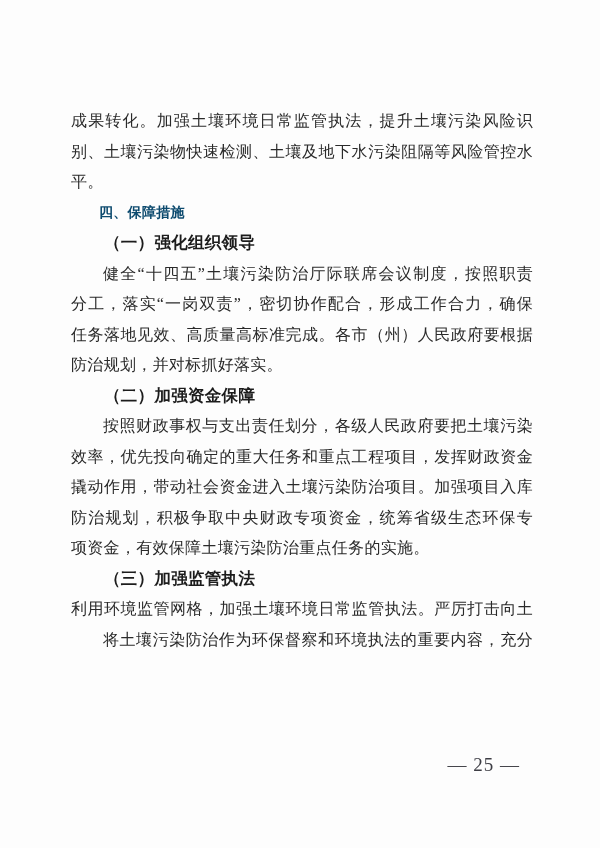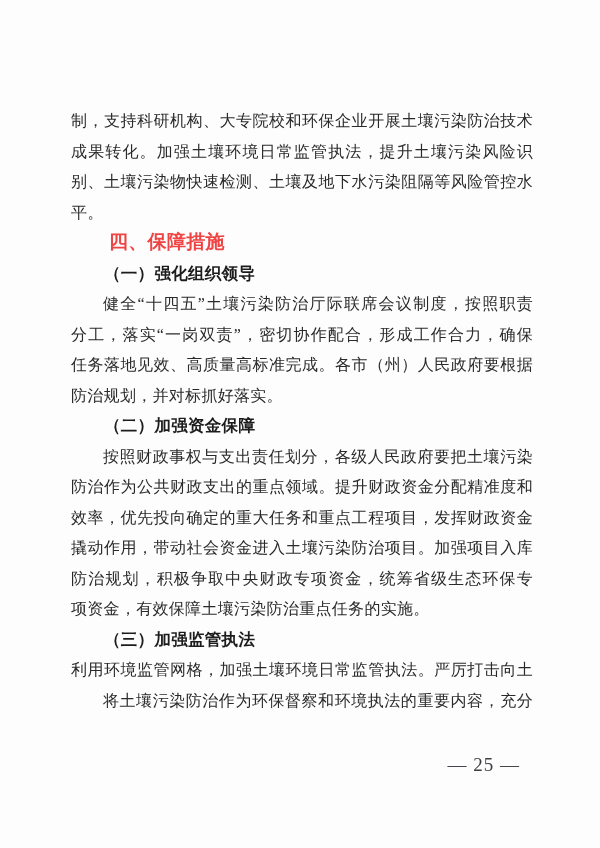--- a/index.html
+++ b/index.html
@@ -35,22 +35,22 @@
     text-align: justify;
     text-align-last: justify;
   }
   .line.indent {
     text-indent: 2em;
     font-family: Liberation Serif, serif;
   }
   .line.heading1 {
     font-family: Liberation Mono, monospace;
     font-weight: 700;
-    font-size: 19px;
-    color: #ef4444;
+    font-size: 14px;
+    color: #0c4a6e;
   }
   .line.heading2 {
     font-weight: 700;
     font-size: 16.5px;
     color: #1c1c1c;
   }
   .footer {
     position: absolute;
     top: 754px;
     right: 80px;
@@ -60,33 +60,31 @@
     color: #3d3d44;
     letter-spacing: 1px;
     font-family: "Liberation Serif", "DejaVu Serif", serif;
   }
 </style>
 </head>
 <body>
 
 <div class="page">
   <div class="content">
-      <div class="line body just">制，支持科研机构、大专院校和环保企业开展土壤污染防治技术</div>
       <div class="line body just">成果转化。加强土壤环境日常监管执法，提升土壤污染风险识</div>
       <div class="line body just">别、土壤污染物快速检测、土壤及地下水污染阻隔等风险管控水</div>
       <div class="line body">平。</div>
       <div class="line heading1 indent">四、保障措施</div>
       <div class="line heading2 indent">（一）强化组织领导</div>
       <div class="line body just indent">健全“十四五”土壤污染防治厅际联席会议制度，按照职责</div>
       <div class="line body just">分工，落实“一岗双责”，密切协作配合，形成工作合力，确保</div>
       <div class="line body just">任务落地见效、高质量高标准完成。各市（州）人民政府要根据</div>
       <div class="line body">防治规划，并对标抓好落实。</div>
       <div class="line heading2 indent">（二）加强资金保障</div>
       <div class="line body just indent">按照财政事权与支出责任划分，各级人民政府要把土壤污染</div>
-      <div class="line body just">防治作为公共财政支出的重点领域。提升财政资金分配精准度和</div>
       <div class="line body just">效率，优先投向确定的重大任务和重点工程项目，发挥财政资金</div>
       <div class="line body just">撬动作用，带动社会资金进入土壤污染防治项目。加强项目入库</div>
       <div class="line body just">防治规划，积极争取中央财政专项资金，统筹省级生态环保专</div>
       <div class="line body">项资金，有效保障土壤污染防治重点任务的实施。</div>
       <div class="line heading2 indent">（三）加强监管执法</div>
       <div class="line body just">利用环境监管网格，加强土壤环境日常监管执法。严厉打击向土</div>
       <div class="line body just indent">将土壤污染防治作为环保督察和环境执法的重要内容，充分</div>
     </div>
   <div class="footer">
     <span>— 25 —</span>

